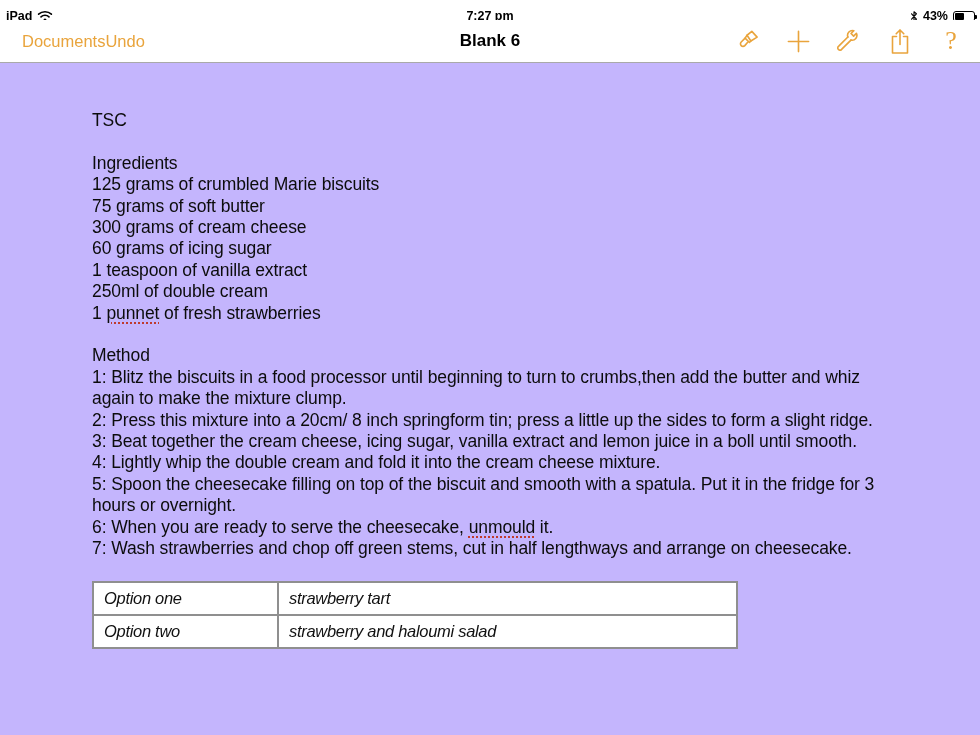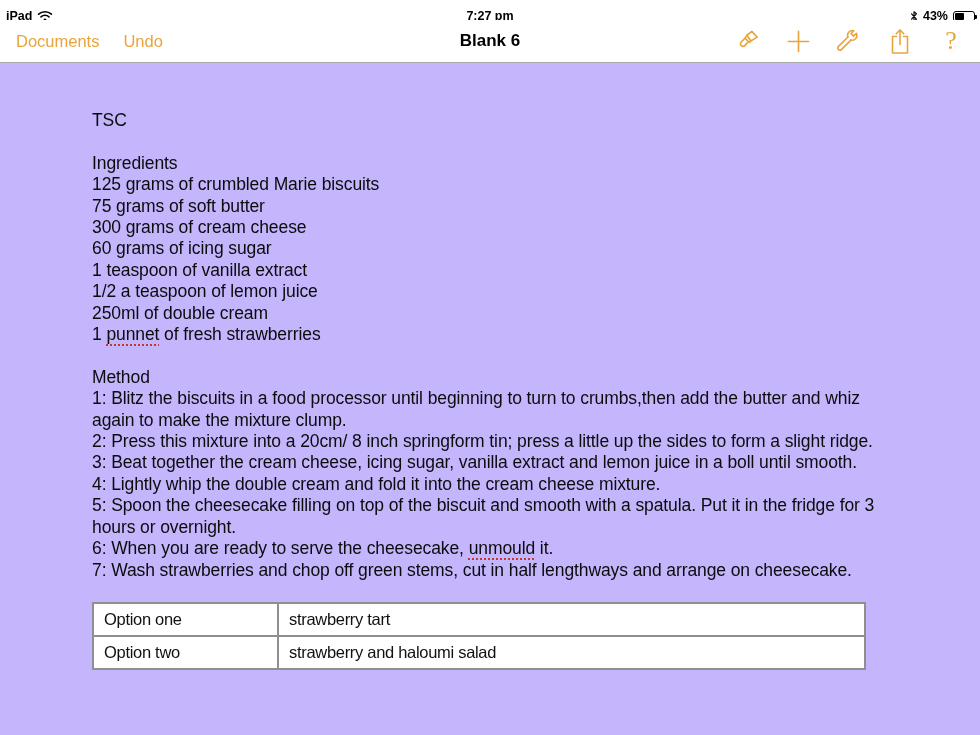--- a/index.html
+++ b/index.html
@@ -23,21 +23,21 @@
   }
   .battery .fill { position: absolute; left: 1px; top: 1px; bottom: 1px; width: 43%; background: #000; border-radius: 1px; }
   .battery .nub { position: absolute; right: -3px; top: 3px; width: 2px; height: 4px; background: #000; border-radius: 0 1px 1px 0; }
 
   
   .toolbar {
     position: absolute; top: 20px; left: 0; right: 0; height: 43px;
     display: flex; align-items: center; background: #fff;
     border-bottom: 1px solid #a9a9a9;
   }
-  .toolbar-left { display: flex; align-items: center; gap: 24px; padding-left: 16px; }
+  .toolbar-left { display: flex; align-items: center; padding-left: 22px; }
   .tb-text-btn { font-size: 16.5px; color: #e9a43c; cursor: pointer; background: none; border: none; font-family: inherit; }
   .toolbar-title {
     position: absolute; left: 0; right: 0; text-align: center;
     font-size: 17px; font-weight: bold; color: #000; pointer-events: none;
   }
   .toolbar-right { margin-left: auto; display: flex; align-items: center; gap: 25px; padding-right: 16px; }
   .tb-icon-btn { background: none; border: none; cursor: pointer; width: 26px; height: 28px;
     display: flex; align-items: center; justify-content: center; }
   .tb-icon-btn svg { display: block; }
   .help-glyph { font-size: 26px; color: #e9a43c; font-weight: 400; line-height: 1; font-family: "Liberation Serif", serif; }
@@ -49,21 +49,21 @@
   }
   .doc-text { width: 794px; font-size: 17.5px; line-height: 21.4px; color: #0c0c0c; letter-spacing: -0.1px; }
   .line { min-height: 21.4px; }
   .misspell {
     text-decoration: underline dotted #bf3a2d;
     text-decoration-thickness: 2px;
     text-underline-offset: 3.5px;
   }
 
   
-  .doc-table { border-collapse: collapse; margin-top: 21px; table-layout: fixed; width: 774px; }
+  .doc-table { border-collapse: collapse; margin-top: 21px; table-layout: fixed; width: 646px; font-style: italic; }
   .doc-table td {
     border: 2px solid #8f8f8f; height: 33px; padding: 0 0 0 10px;
     font-size: 16.5px; letter-spacing: -0.3px; vertical-align: middle; background: #fff;
   }
   .doc-table td.col-option { width: 185px; }
 </style>
 </head>
 <body>
 
 <div class="screen">
@@ -150,21 +150,20 @@
     <div class="doc-text">
       <div class="line">TSC</div>
       <div class="line"></div>
 
       <div class="line">Ingredients</div>
       <div class="line">125 grams of crumbled Marie biscuits</div>
       <div class="line">75 grams of soft butter</div>
       <div class="line">300 grams of cream cheese</div>
       <div class="line">60 grams of icing sugar</div>
       <div class="line">1 teaspoon of vanilla extract</div>
-      <div class="line">1/2 a teaspoon of lemon juice</div>
       <div class="line">250ml of double cream</div>
       <div class="line"><span>1 </span><span class="misspell">punnet</span><span> of fresh strawberries</span></div>
       <div class="line"></div>
 
       <div class="line">Method</div>
       <div>1: Blitz the biscuits in a food processor until beginning to turn to crumbs,then add the butter and whiz again to make the mixture clump.</div>
       <div>2: Press this mixture into a 20cm/ 8 inch springform tin; press a little up the sides to form a slight ridge.</div>
       <div>3: Beat together the cream cheese, icing sugar, vanilla extract and lemon juice in a boll until smooth.</div>
       <div>4: Lightly whip the double cream and fold it into the cream cheese mixture.</div>
       <div>5: Spoon the cheesecake filling on top of the biscuit and smooth with a spatula. Put it in the fridge for 3 hours or overnight.</div>

